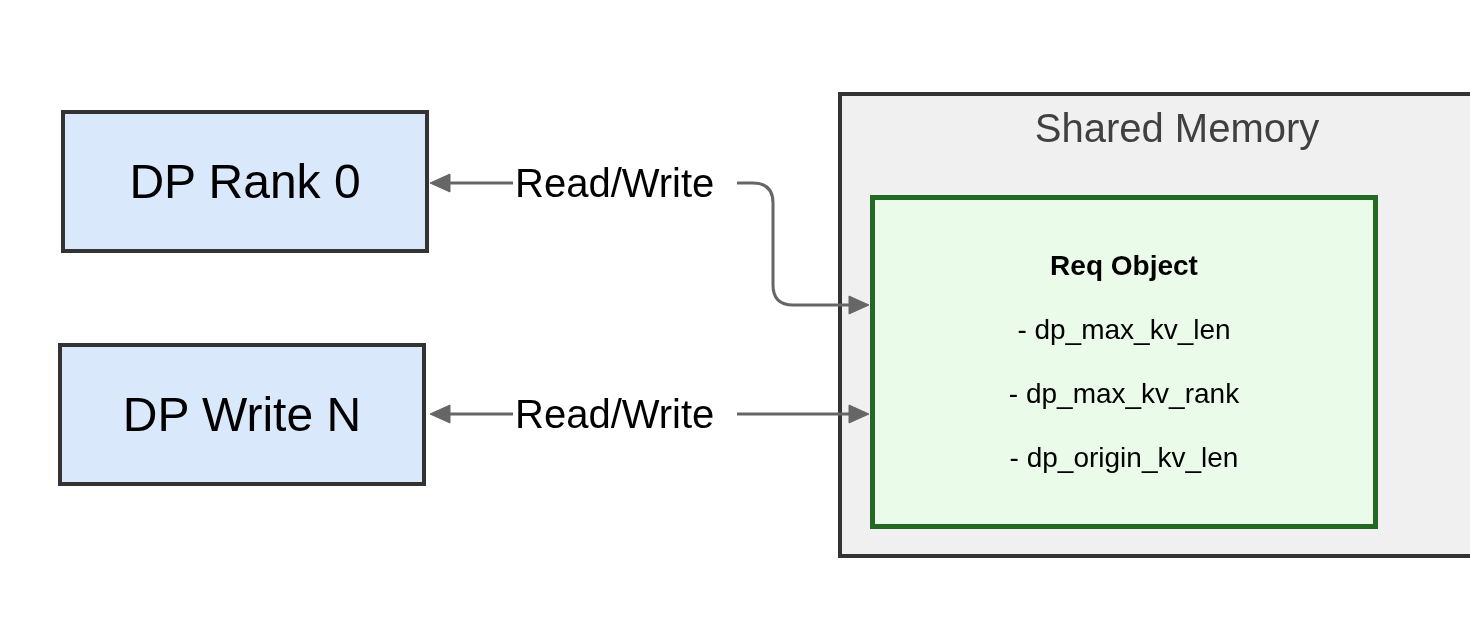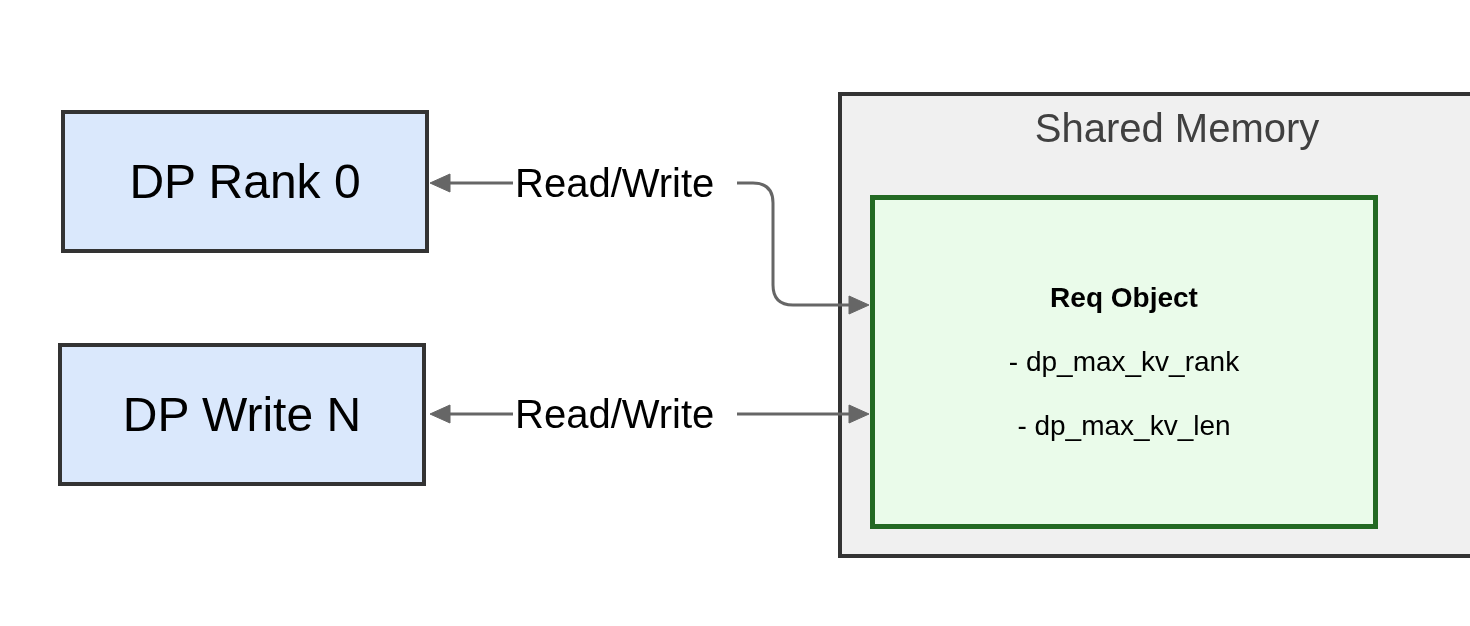--- a/index.html
+++ b/index.html
@@ -114,22 +114,23 @@
 
   <div class="node rank-node" id="dp-rank-n">
     <span>DP Write N</span>
   </div>
 
   <div class="container-box">
     <div class="container-title">Shared Memory</div>
 
     <div class="req-box">
       <div class="req-title">Req Object</div>
+      <div class="req-field">- dp_max_kv_len</div>
       <div class="req-field">- dp_max_kv_rank</div>
-      <div class="req-field">- dp_max_kv_len</div>
+      <div class="req-field">- dp_origin_kv_len</div>
     </div>
   </div>
 
   <svg class="connectors" viewBox="0 0 1470 626" xmlns="http://www.w3.org/2000/svg">
 
     <path d="M 448 183 L 513 183"></path>
     <polygon points="430,183 450,174 450,192"></polygon>
 
     <path d="M 737 183 L 753 183 Q 773 183 773 203 L 773 285 Q 773 305 793 305 L 849 305"></path>
     <polygon points="869,305 849,296 849,314"></polygon>

